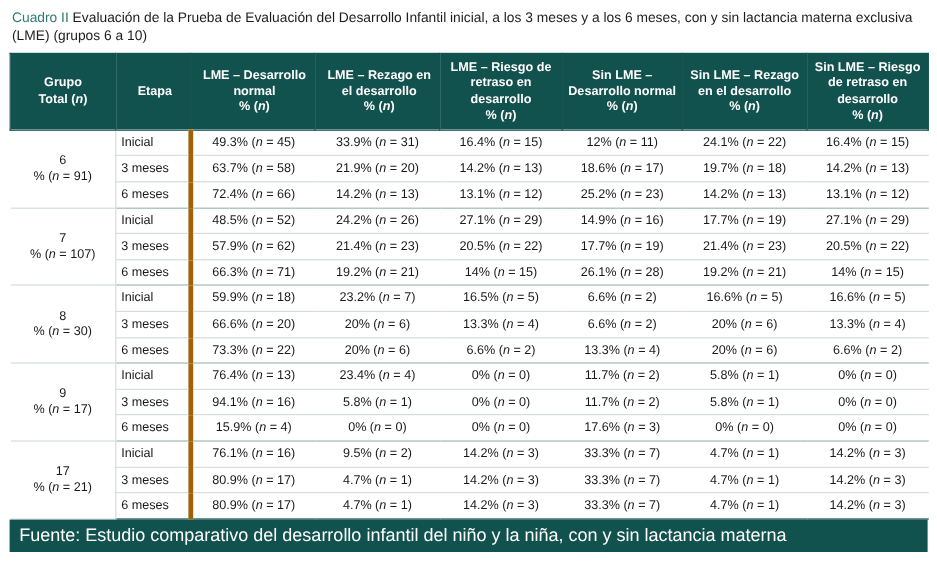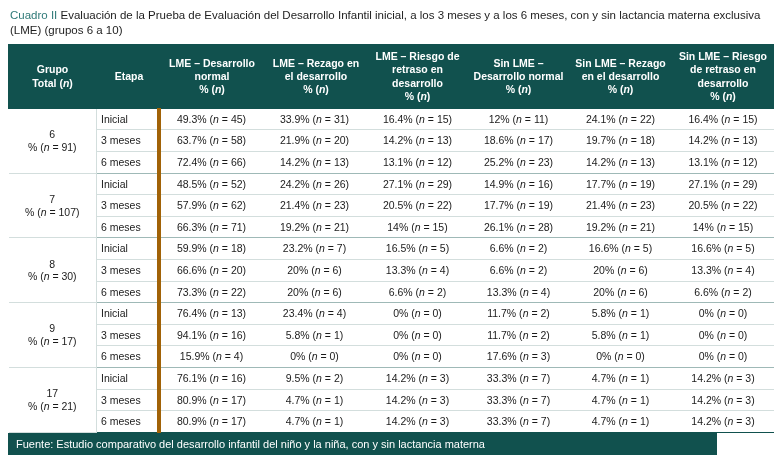--- a/index.html
+++ b/index.html
@@ -76,23 +76,23 @@
   }
   tr.grp-end > td {
     border-bottom: 1px solid #9fb9b7;
   }
   tr.last-row > td {
     border-bottom: 1px solid #11514e;
   }
   .footer {
     background: #11514e;
     color: #ffffff;
-    font-size: 11px;
+    font-size: 15px;
     padding: 5px 8px;
-    width: 709px;
+    width: 765px;
     box-sizing: border-box;
   }
   .it { font-style: italic; }
 </style>
 </head>
 <body>
 
 <div class="wrap">
 
   <div class="caption">

